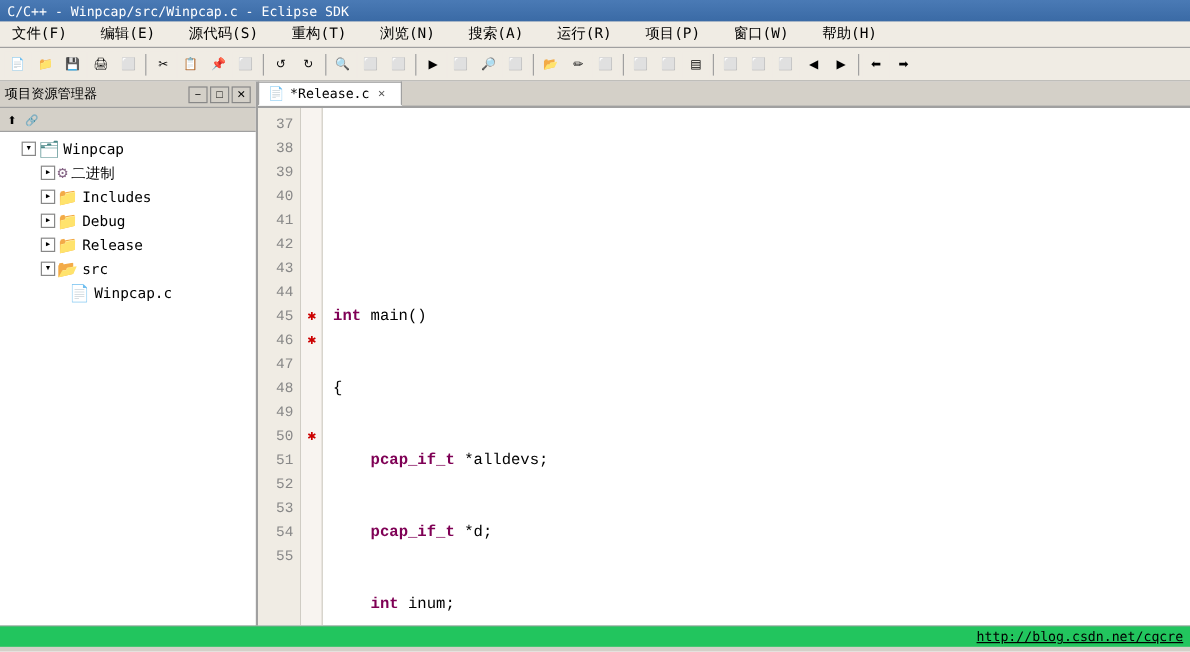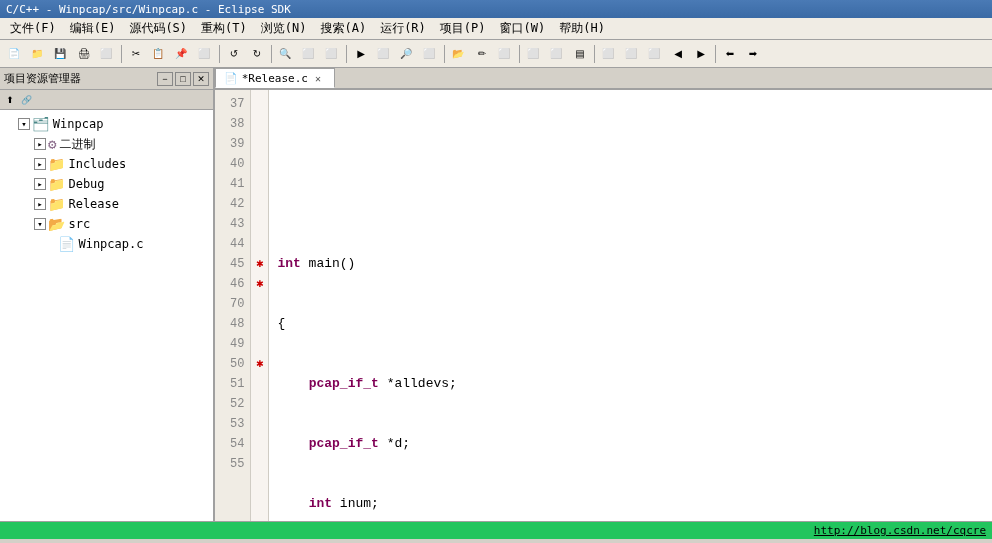--- a/index.html
+++ b/index.html
@@ -15,21 +15,21 @@
       display: flex;
       align-items: center;
     }
 
     
     .menu-bar {
       background: #f0ece4;
       border-bottom: 1px solid #a0a0a0;
       padding: 2px 4px;
       display: flex;
-      gap: 2px;
+      gap: 16px;
       height: 22px;
       align-items: center;
     }
     .menu-item {
       padding: 2px 6px;
       font-size: 12px;
       color: #000;
       cursor: pointer;
       white-space: nowrap;
     }
@@ -403,21 +403,21 @@
         <div>37</div>
         <div>38</div>
         <div>39</div>
         <div>40</div>
         <div>41</div>
         <div>42</div>
         <div>43</div>
         <div>44</div>
         <div>45</div>
         <div>46</div>
-        <div>70</div>
+        <div>47</div>
         <div>48</div>
         <div>49</div>
         <div>50</div>
         <div>51</div>
         <div>52</div>
         <div>53</div>
         <div>54</div>
         <div>55</div>
       </div>
       <div class="gutter">

